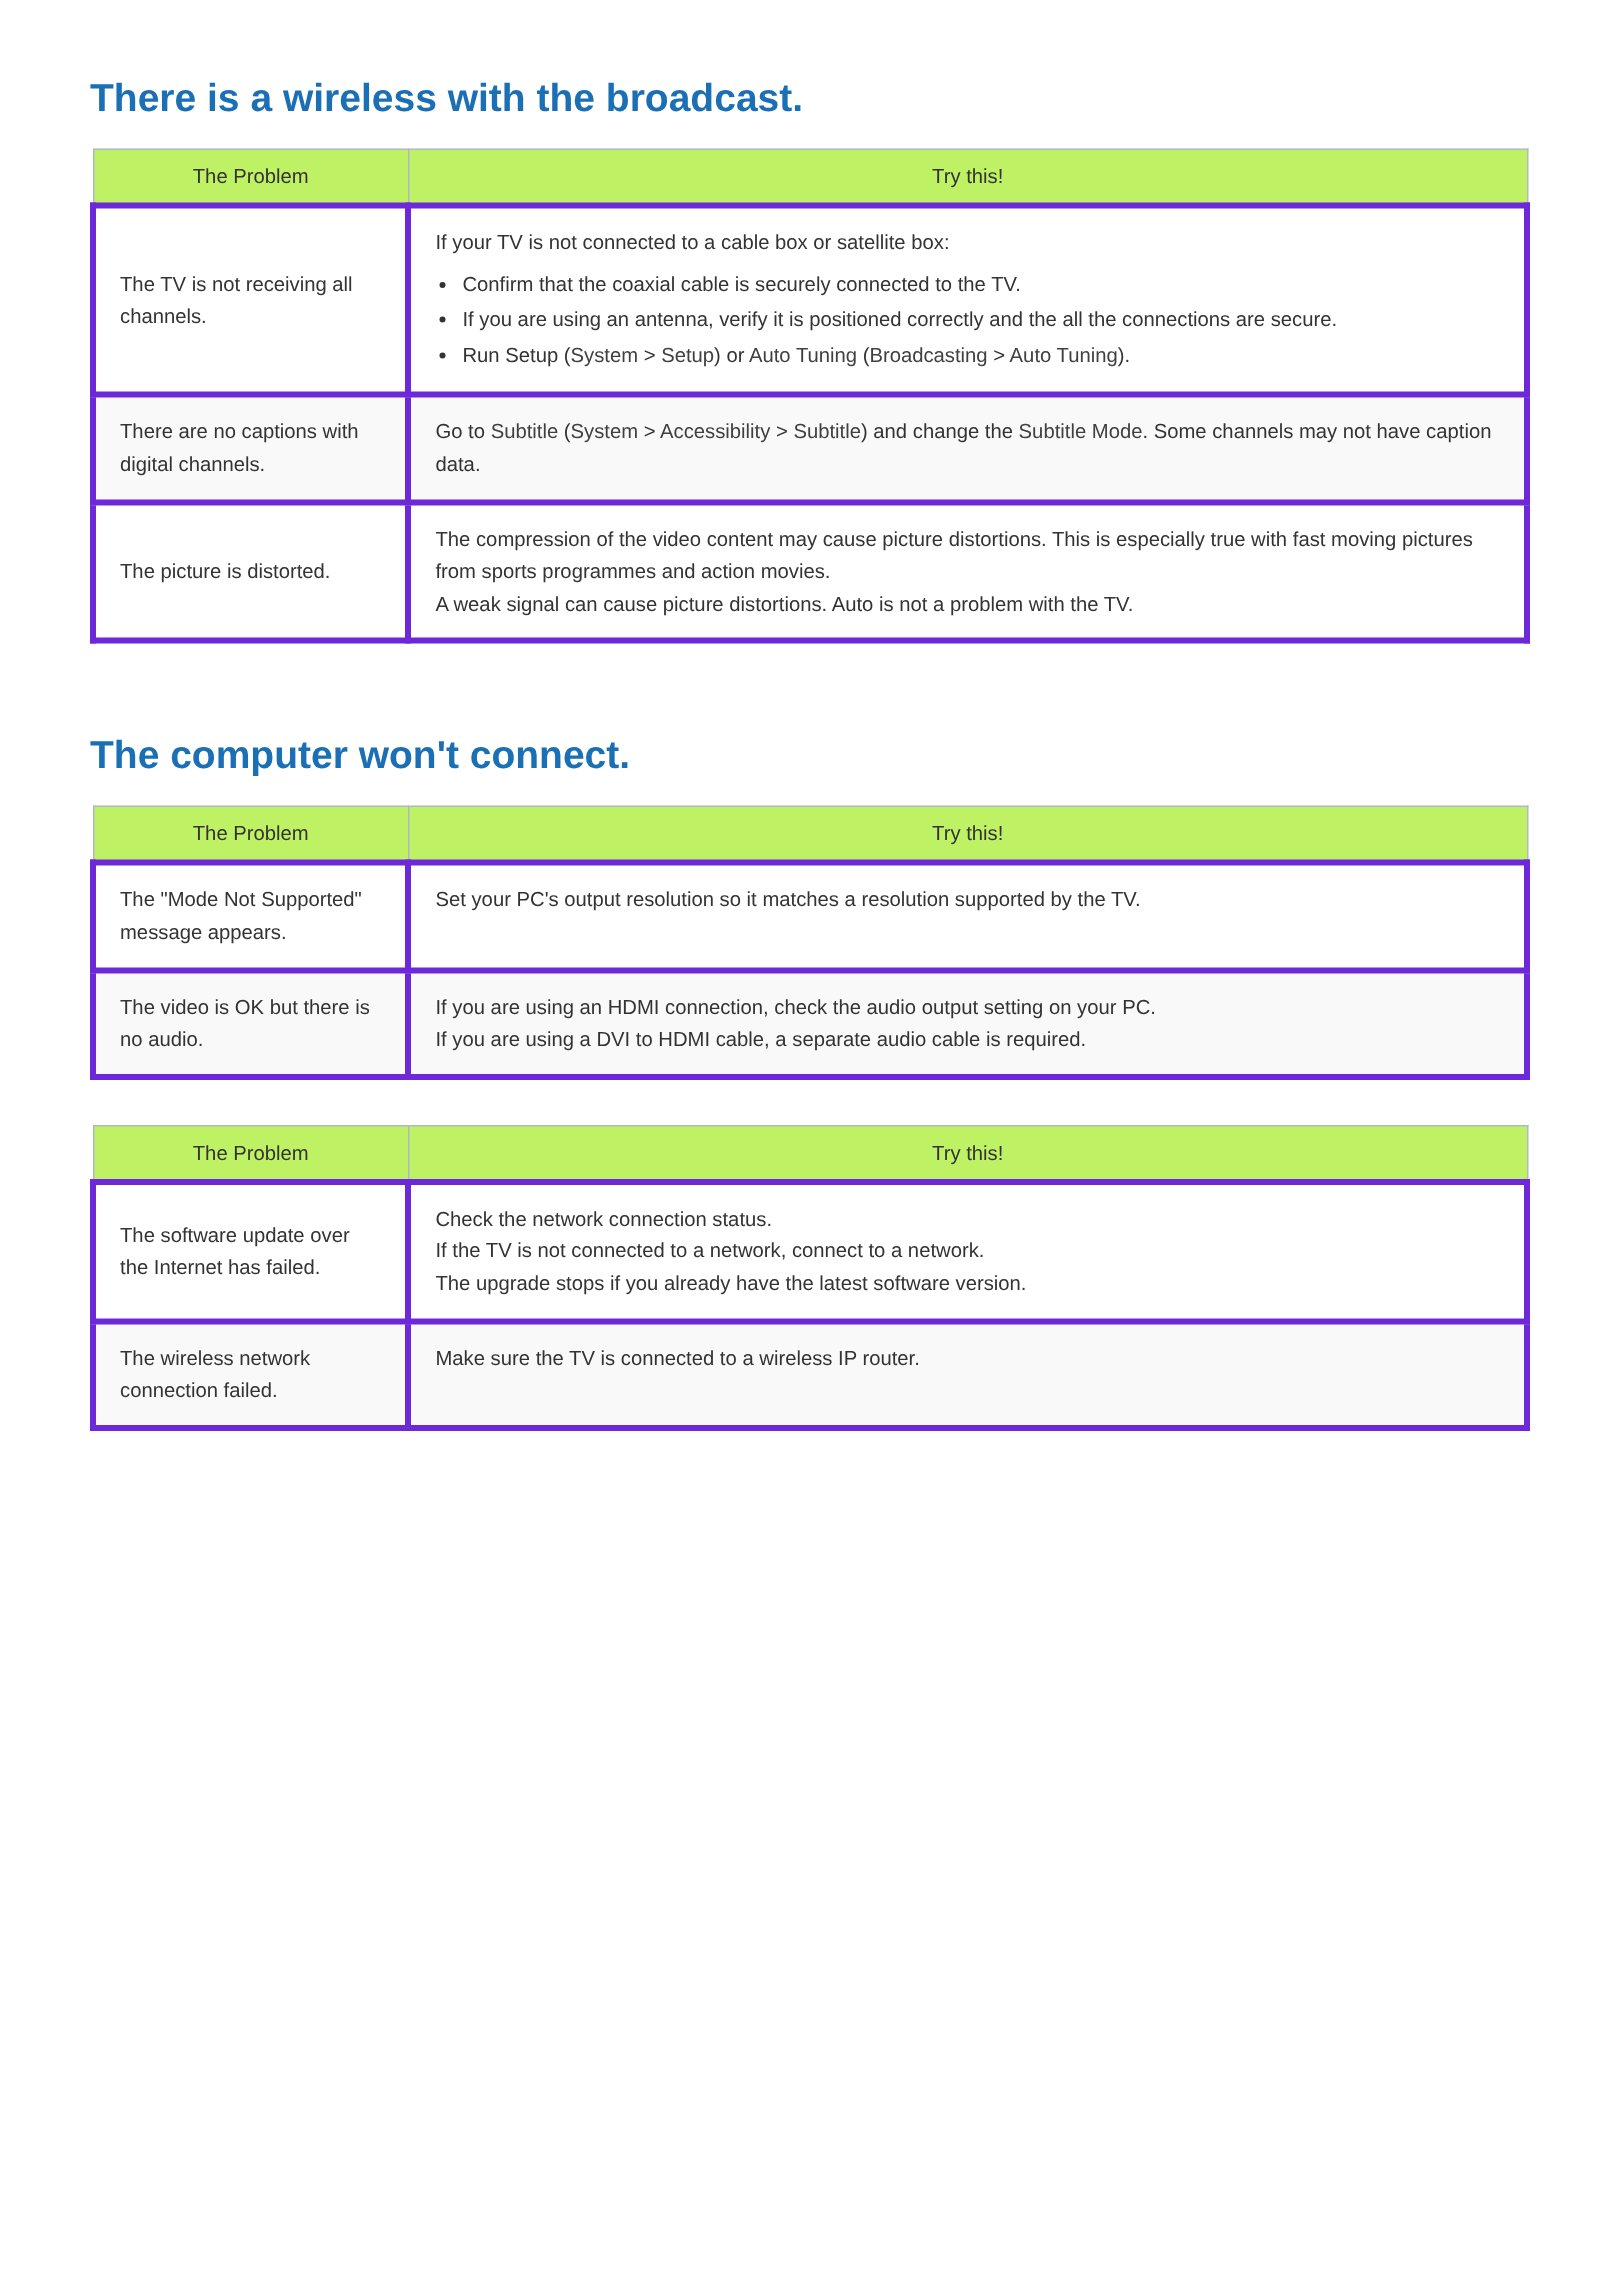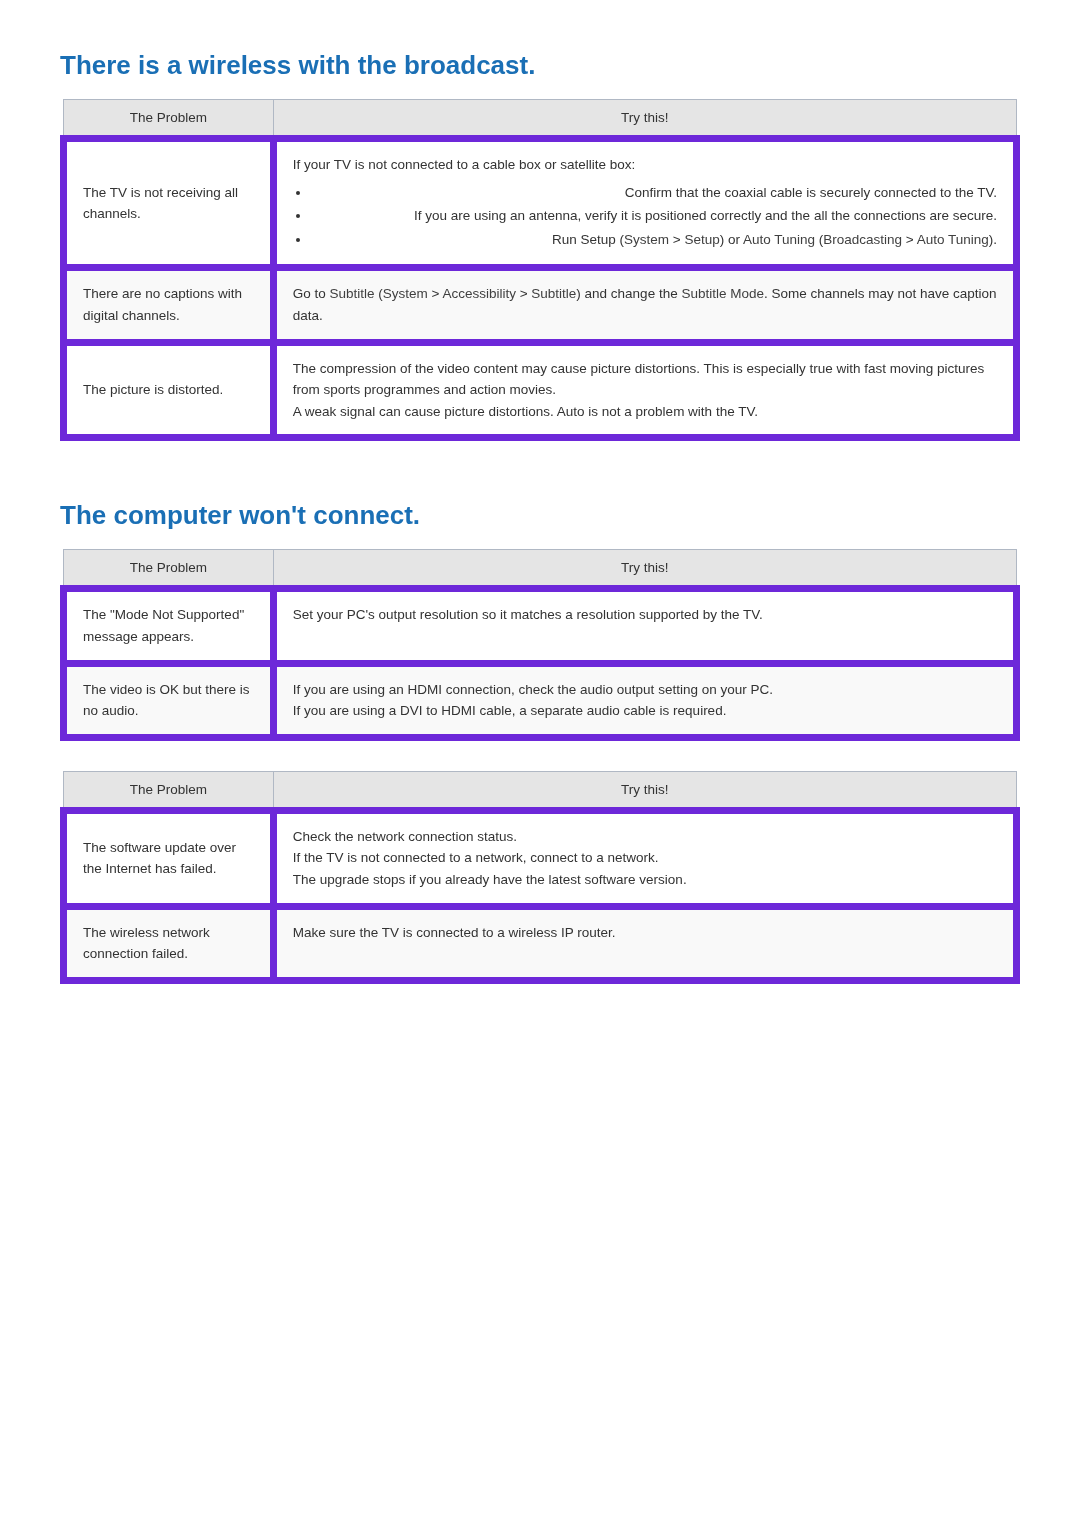--- a/index.html
+++ b/index.html
@@ -31,35 +31,35 @@
     }
 
     table {
       width: 100%;
       border-collapse: collapse;
       margin-bottom: 30px;
       font-size: 13.5px;
     }
 
     thead tr {
-      background-color: #e5e5e5;
+      background-color: #bef264;
       padding-left: 48px;
     }
 
     thead th {
       padding: 10px 16px;
       text-align: center;
       font-weight: normal;
       border: 1px solid #b0b8c4;
       color: #333;
     }
 
     tbody td {
       padding: 12px 16px;
-      border: 7px solid #6d28d9;
+      border: 4px solid #6d28d9;
       vertical-align: top;
       line-height: 1.6;
     }
 
     tbody tr:nth-child(even) {
       background-color: #f9f9f9;
     }
 
     tbody tr:nth-child(odd) {
       background-color: #fff;
@@ -75,21 +75,20 @@
     }
 
     .link {
       color: #404040;
       text-decoration: none;
     }
 
     ul.try-list {
       margin: 6px 0 0 18px;
       padding: 0;
-      text-align: right;
     }
 
     ul.try-list li {
       margin-bottom: 2px;
     }
   </style>
 </head>
 <body>
 
 <div id="app">

